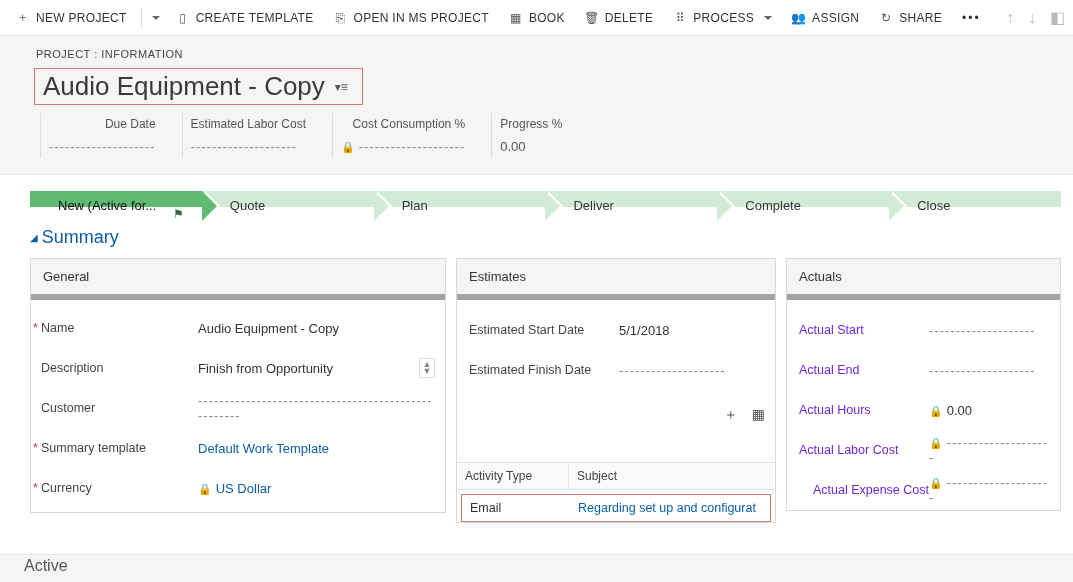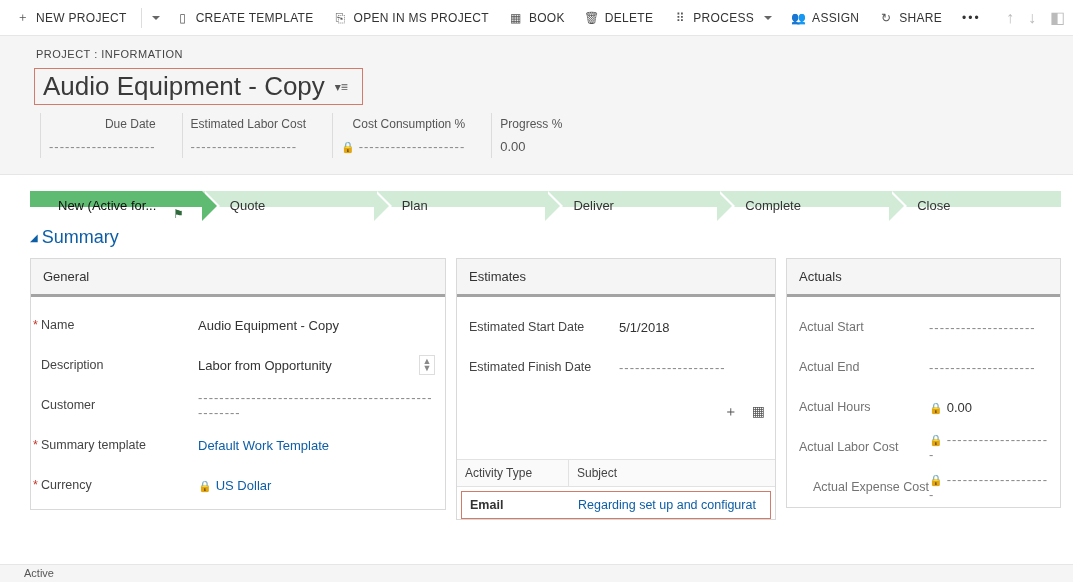--- a/index.html
+++ b/index.html
@@ -41,21 +41,21 @@
   .stage:last-child::after, .stage:last-child::before { display:none;}
   .stage .flag { position:absolute; right:18px; top:8px; font-size:12px; color:#2e6a3c;}
 
   
   .section-title { margin:20px 12px 10px 30px; color:#0d5ea6; font-size:18px; display:flex; align-items:center; gap:4px; cursor:pointer;}
   .section-title .tw { font-size:10px; color:#0d5ea6;}
 
   
   .cards { display:flex; gap:10px; margin:0 12px 0 30px; align-items:flex-start;}
   .card { border:1px solid #d9d9d9; background:#fff; }
-  .card .chead { background:#f5f5f5; border-bottom:3px solid #a3a3a3; padding:10px 12px; font-size:13px; color:#333;}
+  .card .chead { background:#f5f5f5; border-bottom:6px solid #a3a3a3; padding:10px 12px; font-size:13px; color:#333;}
   .card1 { flex:0 0 416px;}
   .card2 { flex:0 0 320px;}
   .card3 { flex:1;}
 
   .fields { padding:8px 10px 4px;}
   .frow { display:flex; align-items:center; min-height:40px;gap:7px;}
   .flabel { width:150px; font-size:12.5px; color:#444; position:relative;}
   .flabel.req::before { content:"*"; color:#c0392b; position:absolute; left:-8px;}
   .fvalue { flex:1; font-size:13px; color:#333;}
   .fvalue.link { color:#0d5ea6;}
@@ -67,31 +67,31 @@
   .elabel { width:150px; font-size:12.5px; color:#444;}
   .evalue { flex:1; font-size:13px; color:#333;}
 
   .tabletools { display:flex; justify-content:flex-end; gap:14px; padding:6px 10px; color:#555; font-size:14px;}
   .tabletools span { cursor:pointer;}
 
   .subhead { display:flex; border-top:1px solid #e2e2e2; border-bottom:1px solid #e2e2e2; background:#fafafa; font-size:12px; color:#444;margin-top:32px;}
   .subhead .c1 { width:112px; padding:6px 8px; border-right:1px solid #e2e2e2;}
   .subhead .c2 { flex:1; padding:6px 8px;}
   .tblrow { display:flex; border:1px solid #d47a6a; margin:4px 4px 0; font-size:12.5px;}
-  .tblrow .c1 { width:112px; padding:6px 4px 6px 8px;font-weight:bold;}
+  .tblrow .c1 { width:112px; padding:6px 4px 6px 8px;}
   .tblrow .c2 { flex:1; padding:6px 4px; color:#0d5ea6; white-space:nowrap; overflow:hidden;}
 
   .actfields { padding:10px 12px 0;}
   .arow { display:flex; align-items:center; min-height:40px;}
-  .alabel { width:130px; font-size:12.5px; color:#737373;}
+  .alabel { width:130px; font-size:12.5px; color:#6d28d9;}
   .avalue { flex:1; font-size:13px; color:#333;}
   .avalue.empty { color:#888; letter-spacing:1px;}
 
   
-  .statusbar { position:absolute; left:0; right:0; bottom:0; height:18px; background:#f5f5f5; border-top:1px solid #e6e6e6; padding:2px 24px; font-size:11px; color:#555;}
+  .statusbar { position:absolute; left:0; right:0; bottom:0; height:28px; background:#f5f5f5; border-top:1px solid #e6e6e6; padding:2px 24px; font-size:16px; color:#555;}
 </style>
 </head>
 <body>
 
 <div class="toolbar">
   <div class="tb-btn">
     <span class="ico">＋</span>
     <span>NEW PROJECT</span>
   </div>
   <div class="tb-divider"></div>
@@ -183,21 +183,21 @@
 
   <div class="card card1">
     <div class="chead">General</div>
     <div class="fields">
       <div class="frow">
         <div class="flabel req">Name</div>
         <div class="fvalue">Audio Equipment - Copy</div>
       </div>
       <div class="frow">
         <div class="flabel">Description</div>
-        <div class="fvalue">Labor from Opportunity</div>
+        <div class="fvalue">Finish from Opportunity</div>
         <div class="spin">
             <span>▲</span>
             <span>▼</span>
           </div>
       </div>
       <div class="frow">
         <div class="flabel">Customer</div>
         <div class="fvalue empty">----------------------------------------------------</div>
       </div>
       <div class="frow">

